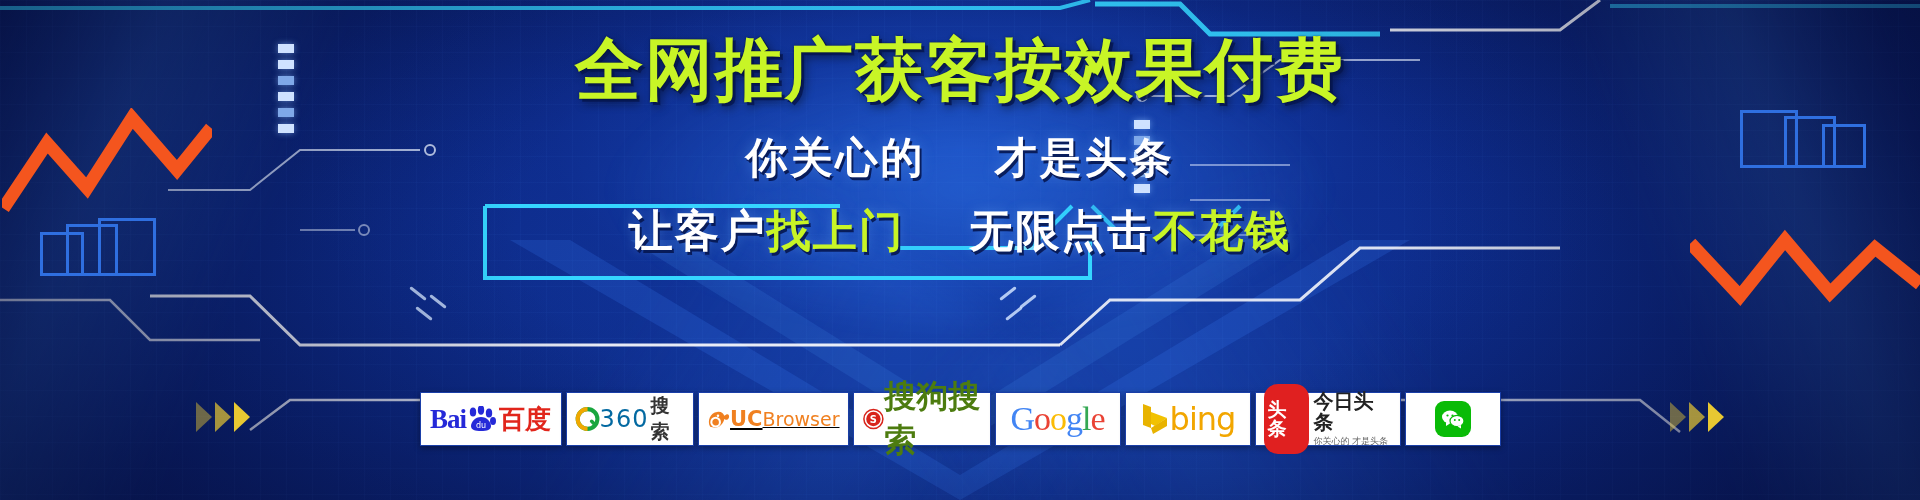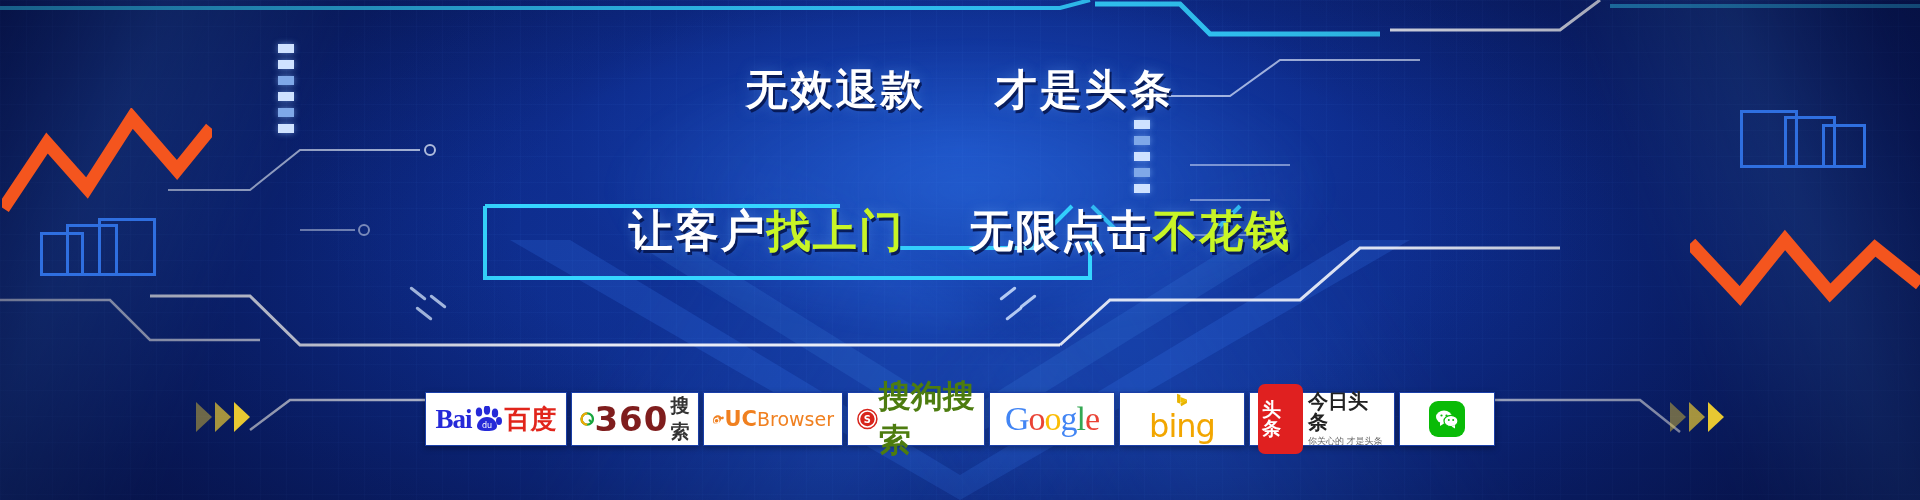--- a/index.html
+++ b/index.html
@@ -117,38 +117,38 @@
     display:flex; align-items:center; justify-content:center;
     padding:0 8px; box-shadow:0 2px 6px rgba(0,0,0,.35);
   }
   .lg-text { font-family:"DejaVu Sans","Liberation Sans",sans-serif; font-weight:bold; }
 
   .baidu { width:142px; }
   .baidu .bd-bai { color:#2529d8; font-size:27px; font-weight:bold; letter-spacing:-1px; font-family:"Liberation Serif",serif;}
   .baidu .bd-cn { color:#e1251b; font-size:26px; font-weight:bold; margin-left:3px; }
 
   .c360 { width:128px; }
-  .c360 .t360 { color:#7f1d1d; font-size:34px; font-weight:700; letter-spacing:1px; font-family:"DejaVu Sans",sans-serif;}
+  .c360 .t360 { color:#0369a1; font-size:24px; font-weight:400; letter-spacing:1px; font-family:"DejaVu Sans",sans-serif;}
   .c360 .s360 { color:#333; font-size:19px; font-weight:bold; margin-left:2px;}
 
-  .uc { width:140px; }
+  .uc { width:151px;text-decoration:underline; }
   .uc .uct { color:#f08020; font-size:21px; font-weight:bold; }
   .uc .ucb { color:#f08020; font-size:19px; font-weight:normal; }
 
   .sogou { width:138px; }
   .sogou .sg { color:#4d7c0f; font-size:32px; font-weight:bold; letter-spacing:0px; }
 
   .google { width:126px; font-family:"Liberation Serif",serif; font-size:34px; font-weight:normal; letter-spacing:-1px;}
   .google span { display:inline-block; }
 
-  .bing { width:126px;flex-direction:column; }
+  .bing { width:126px; }
   .bing .bt { color:#f2a600; font-size:32px; font-weight:normal; font-family:"DejaVu Sans",sans-serif; letter-spacing:-1px;}
 
   .toutiao { width:146px; flex-direction:row; gap:5px; }
-  .tt-badge { background:#e02020; color:#fff; font-size:19px; font-weight:bold; padding:16px 4px; line-height:1; border-radius:7px;}
+  .tt-badge { background:#e02020; color:#fff; font-size:19px; font-weight:bold; padding:16px 4px; line-height:1; border-radius:14px;}
   .tt-main { color:#222; font-size:20px; font-weight:bold; line-height:1.05; }
   .tt-sub { color:#666; font-size:9px; letter-spacing:0px; margin-top:2px;}
 
   .wechat { width:96px; }
   .wx-sq { width:36px; height:36px; border-radius:9px; background:#09bb07; display:flex; align-items:center; justify-content:center;}
 
   
   .arrows { position:absolute; z-index:8; top:402px; display:flex; gap:3px; }
   .arrows.left { left:196px; }
   .arrows.right { right:196px; }
@@ -267,22 +267,23 @@
   </div>
 
   <div class="dash" style="left:408px; top:292px; width:20px; transform:rotate(38deg);"></div>
   <div class="dash" style="left:428px; top:300px; width:20px; transform:rotate(38deg);"></div>
   <div class="dash" style="left:414px; top:312px; width:20px; transform:rotate(38deg);"></div>
   <div class="dash" style="left:998px; top:292px; width:20px; transform:rotate(-38deg);"></div>
   <div class="dash" style="left:1018px; top:300px; width:20px; transform:rotate(-38deg);"></div>
   <div class="dash" style="left:1004px; top:312px; width:20px; transform:rotate(-38deg);"></div>
 
   <div class="headline-wrap">
+    <div class="title">全网推广获客按效果付费</div>
     <div class="subtitle">
-      <span>无效退款</span>
+      <span>你关心的</span>
       <span class="gap"></span>
       <span>才是头条</span>
     </div>
   </div>
 
   <div class="neonline-wrap">
     <div class="neonbox">
       <div class="bigline">
         <span class="w">让客户</span><span class="g">找上门</span>
         <span class="gap"></span>

